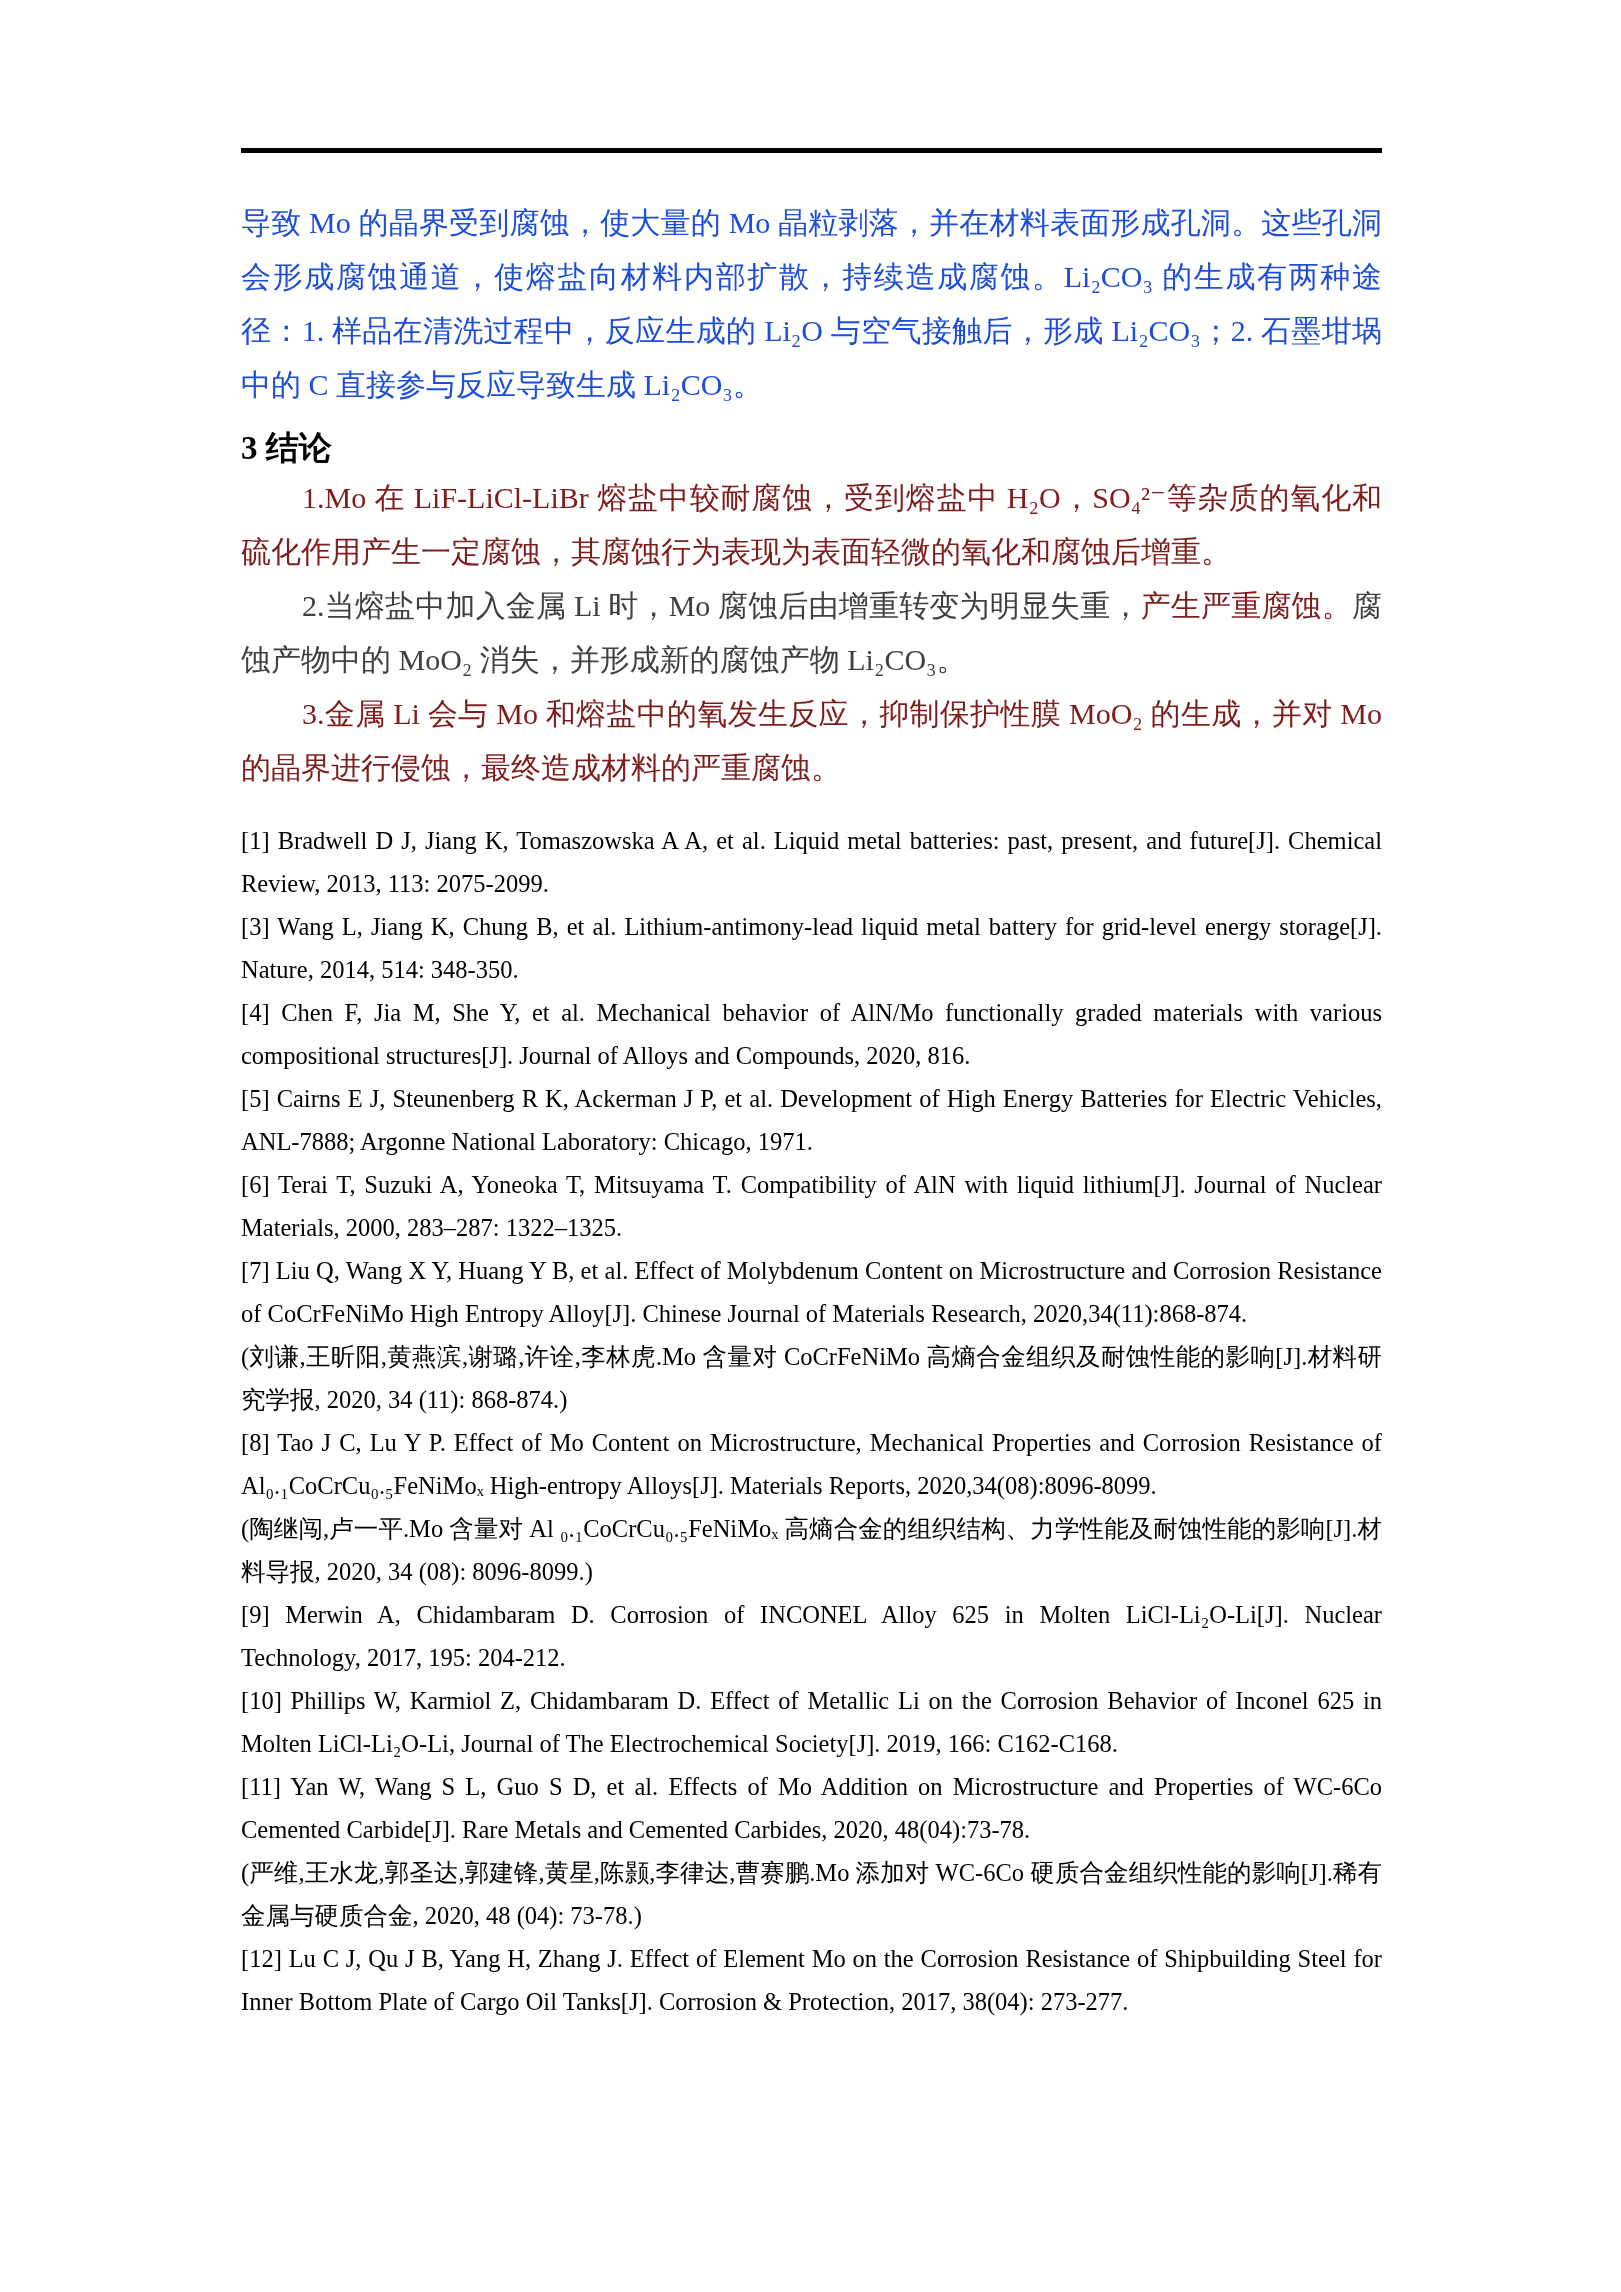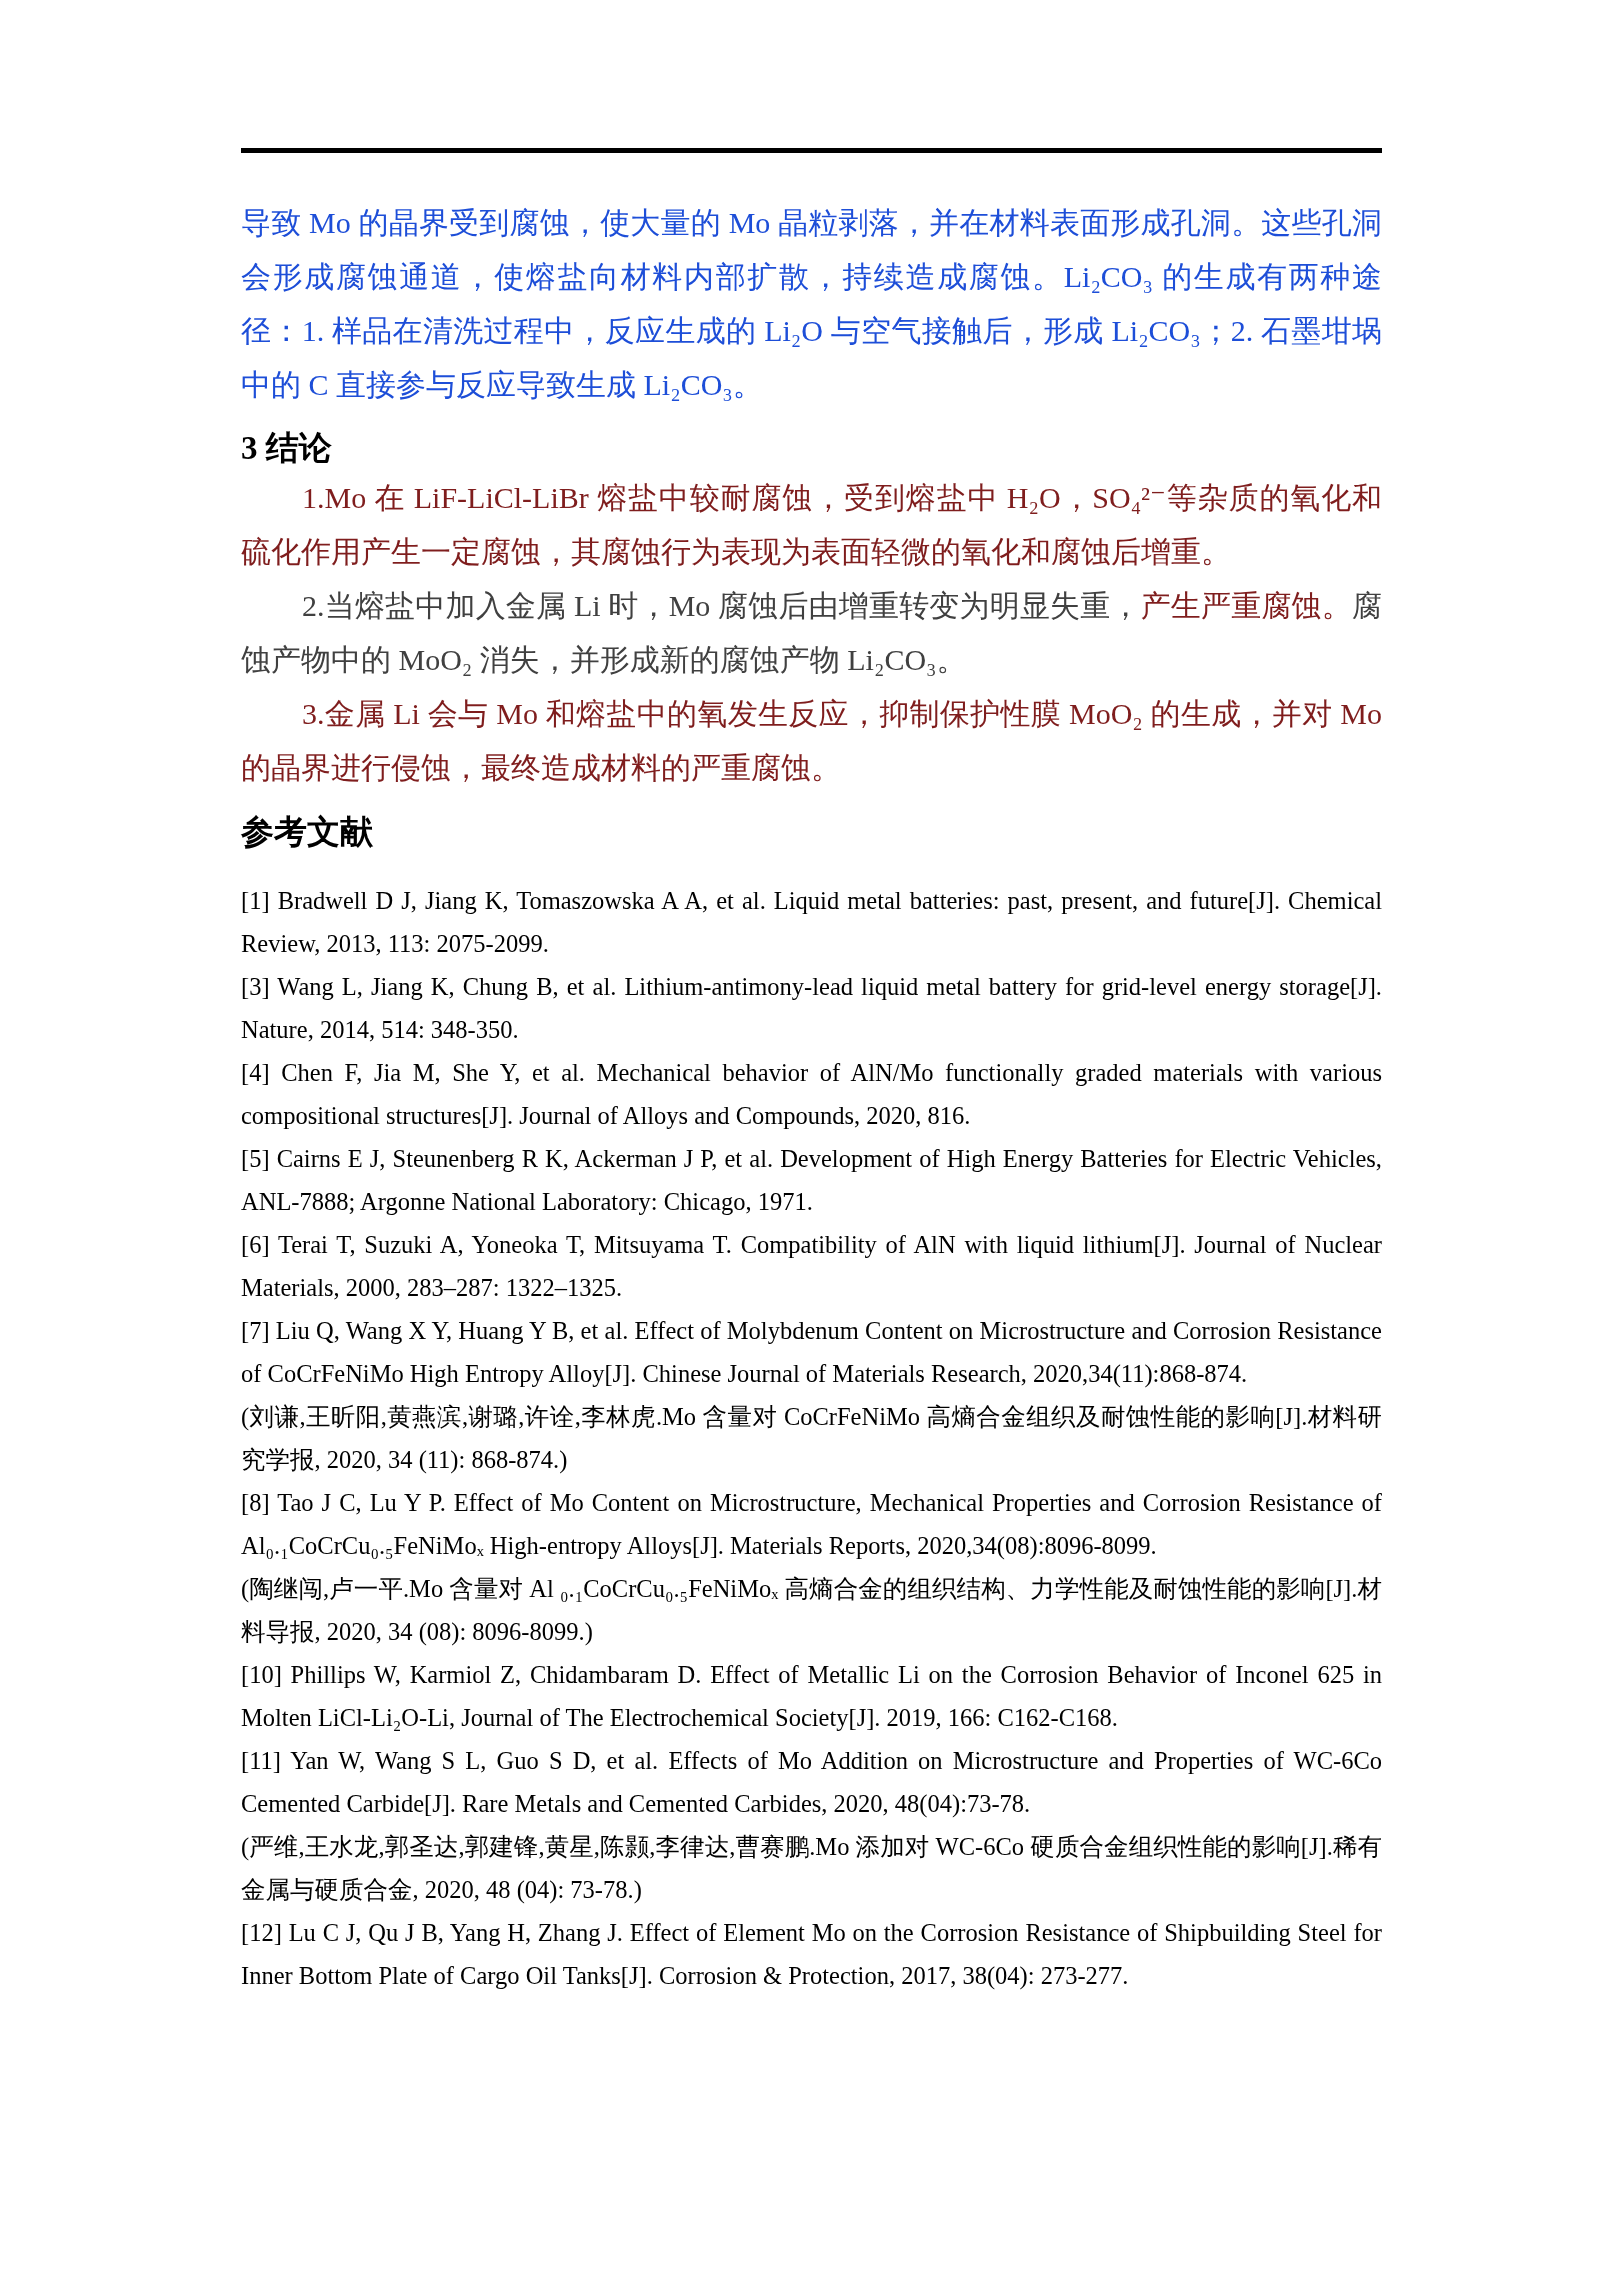--- a/index.html
+++ b/index.html
@@ -73,32 +73,32 @@
   <p class="body-text">导致 Mo 的晶界受到腐蚀，使大量的 Mo 晶粒剥落，并在材料表面形成孔洞。这些孔洞会形成腐蚀通道，使熔盐向材料内部扩散，持续造成腐蚀。Li₂CO₃ 的生成有两种途径：1. 样品在清洗过程中，反应生成的 Li₂O 与空气接触后，形成 Li₂CO₃；2. 石墨坩埚中的 C 直接参与反应导致生成 Li₂CO₃。</p>
 
   <h2 class="section-heading">3 结论</h2>
 
   <p class="concl red">1.Mo 在 LiF-LiCl-LiBr 熔盐中较耐腐蚀，受到熔盐中 H₂O，SO₄²⁻等杂质的氧化和硫化作用产生一定腐蚀，其腐蚀行为表现为表面轻微的氧化和腐蚀后增重。</p>
 
   <p class="concl"><span class="black">2.当熔盐中加入金属 Li 时，Mo 腐蚀后由增重转变为明显失重，</span><span class="red">产生严重腐蚀。</span><span class="black">腐蚀产物中的 MoO₂ 消失，并形成新的腐蚀产物 Li₂CO₃。</span></p>
 
   <p class="concl red">3.金属 Li 会与 Mo 和熔盐中的氧发生反应，抑制保护性膜 MoO₂ 的生成，并对 Mo 的晶界进行侵蚀，最终造成材料的严重腐蚀。</p>
 
-  <h2 class="section-heading refs-heading">参考文献</h2>
 
   <div class="refs">
     <p class="ref">[1] Bradwell D J, Jiang K, Tomaszowska A A, et al. Liquid metal batteries: past, present, and future[J]. Chemical Review, 2013, 113: 2075-2099.</p>
     <p class="ref">[3] Wang L, Jiang K, Chung B, et al. Lithium-antimony-lead liquid metal battery for grid-level energy storage[J]. Nature, 2014, 514: 348-350.</p>
     <p class="ref">[4] Chen F, Jia M, She Y, et al. Mechanical behavior of AlN/Mo functionally graded materials with various compositional structures[J]. Journal of Alloys and Compounds, 2020, 816.</p>
     <p class="ref">[5] Cairns E J, Steunenberg R K, Ackerman J P, et al. Development of High Energy Batteries for Electric Vehicles, ANL-7888; Argonne National Laboratory: Chicago, 1971.</p>
     <p class="ref">[6] Terai T, Suzuki A, Yoneoka T, Mitsuyama T. Compatibility of AlN with liquid lithium[J]. Journal of Nuclear Materials, 2000, 283–287: 1322–1325.</p>
     <p class="ref">[7] Liu Q, Wang X Y, Huang Y B, et al. Effect of Molybdenum Content on Microstructure and Corrosion Resistance of CoCrFeNiMo High Entropy Alloy[J]. Chinese Journal of Materials Research, 2020,34(11):868-874.</p>
     <p class="ref">(刘谦,王昕阳,黄燕滨,谢璐,许诠,李林虎.Mo 含量对 CoCrFeNiMo 高熵合金组织及耐蚀性能的影响[J].材料研究学报, 2020, 34 (11): 868-874.)</p>
     <p class="ref">[8] Tao J C, Lu Y P. Effect of Mo Content on Microstructure, Mechanical Properties and Corrosion Resistance of Al₀.₁CoCrCu₀.₅FeNiMoₓ High-entropy Alloys[J]. Materials Reports, 2020,34(08):8096-8099.</p>
     <p class="ref">(陶继闯,卢一平.Mo 含量对 Al ₀.₁CoCrCu₀.₅FeNiMoₓ 高熵合金的组织结构、力学性能及耐蚀性能的影响[J].材料导报, 2020, 34 (08): 8096-8099.)</p>
+    <p class="ref">[9] Merwin A, Chidambaram D. Corrosion of INCONEL Alloy 625 in Molten LiCl-Li₂O-Li[J]. Nuclear Technology, 2017, 195: 204-212.</p>
     <p class="ref">[10] Phillips W, Karmiol Z, Chidambaram D. Effect of Metallic Li on the Corrosion Behavior of Inconel 625 in Molten LiCl-Li₂O-Li, Journal of The Electrochemical Society[J]. 2019, 166: C162-C168.</p>
     <p class="ref">[11] Yan W, Wang S L, Guo S D, et al. Effects of Mo Addition on Microstructure and Properties of WC-6Co Cemented Carbide[J]. Rare Metals and Cemented Carbides, 2020, 48(04):73-78.</p>
     <p class="ref">(严维,王水龙,郭圣达,郭建锋,黄星,陈颢,李律达,曹赛鹏.Mo 添加对 WC-6Co 硬质合金组织性能的影响[J].稀有金属与硬质合金, 2020, 48 (04): 73-78.)</p>
     <p class="ref">[12] Lu C J, Qu J B, Yang H, Zhang J. Effect of Element Mo on the Corrosion Resistance of Shipbuilding Steel for Inner Bottom Plate of Cargo Oil Tanks[J]. Corrosion &amp; Protection, 2017, 38(04): 273-277.</p>
   </div>
 
 </div>
 
 
 </body></html>

